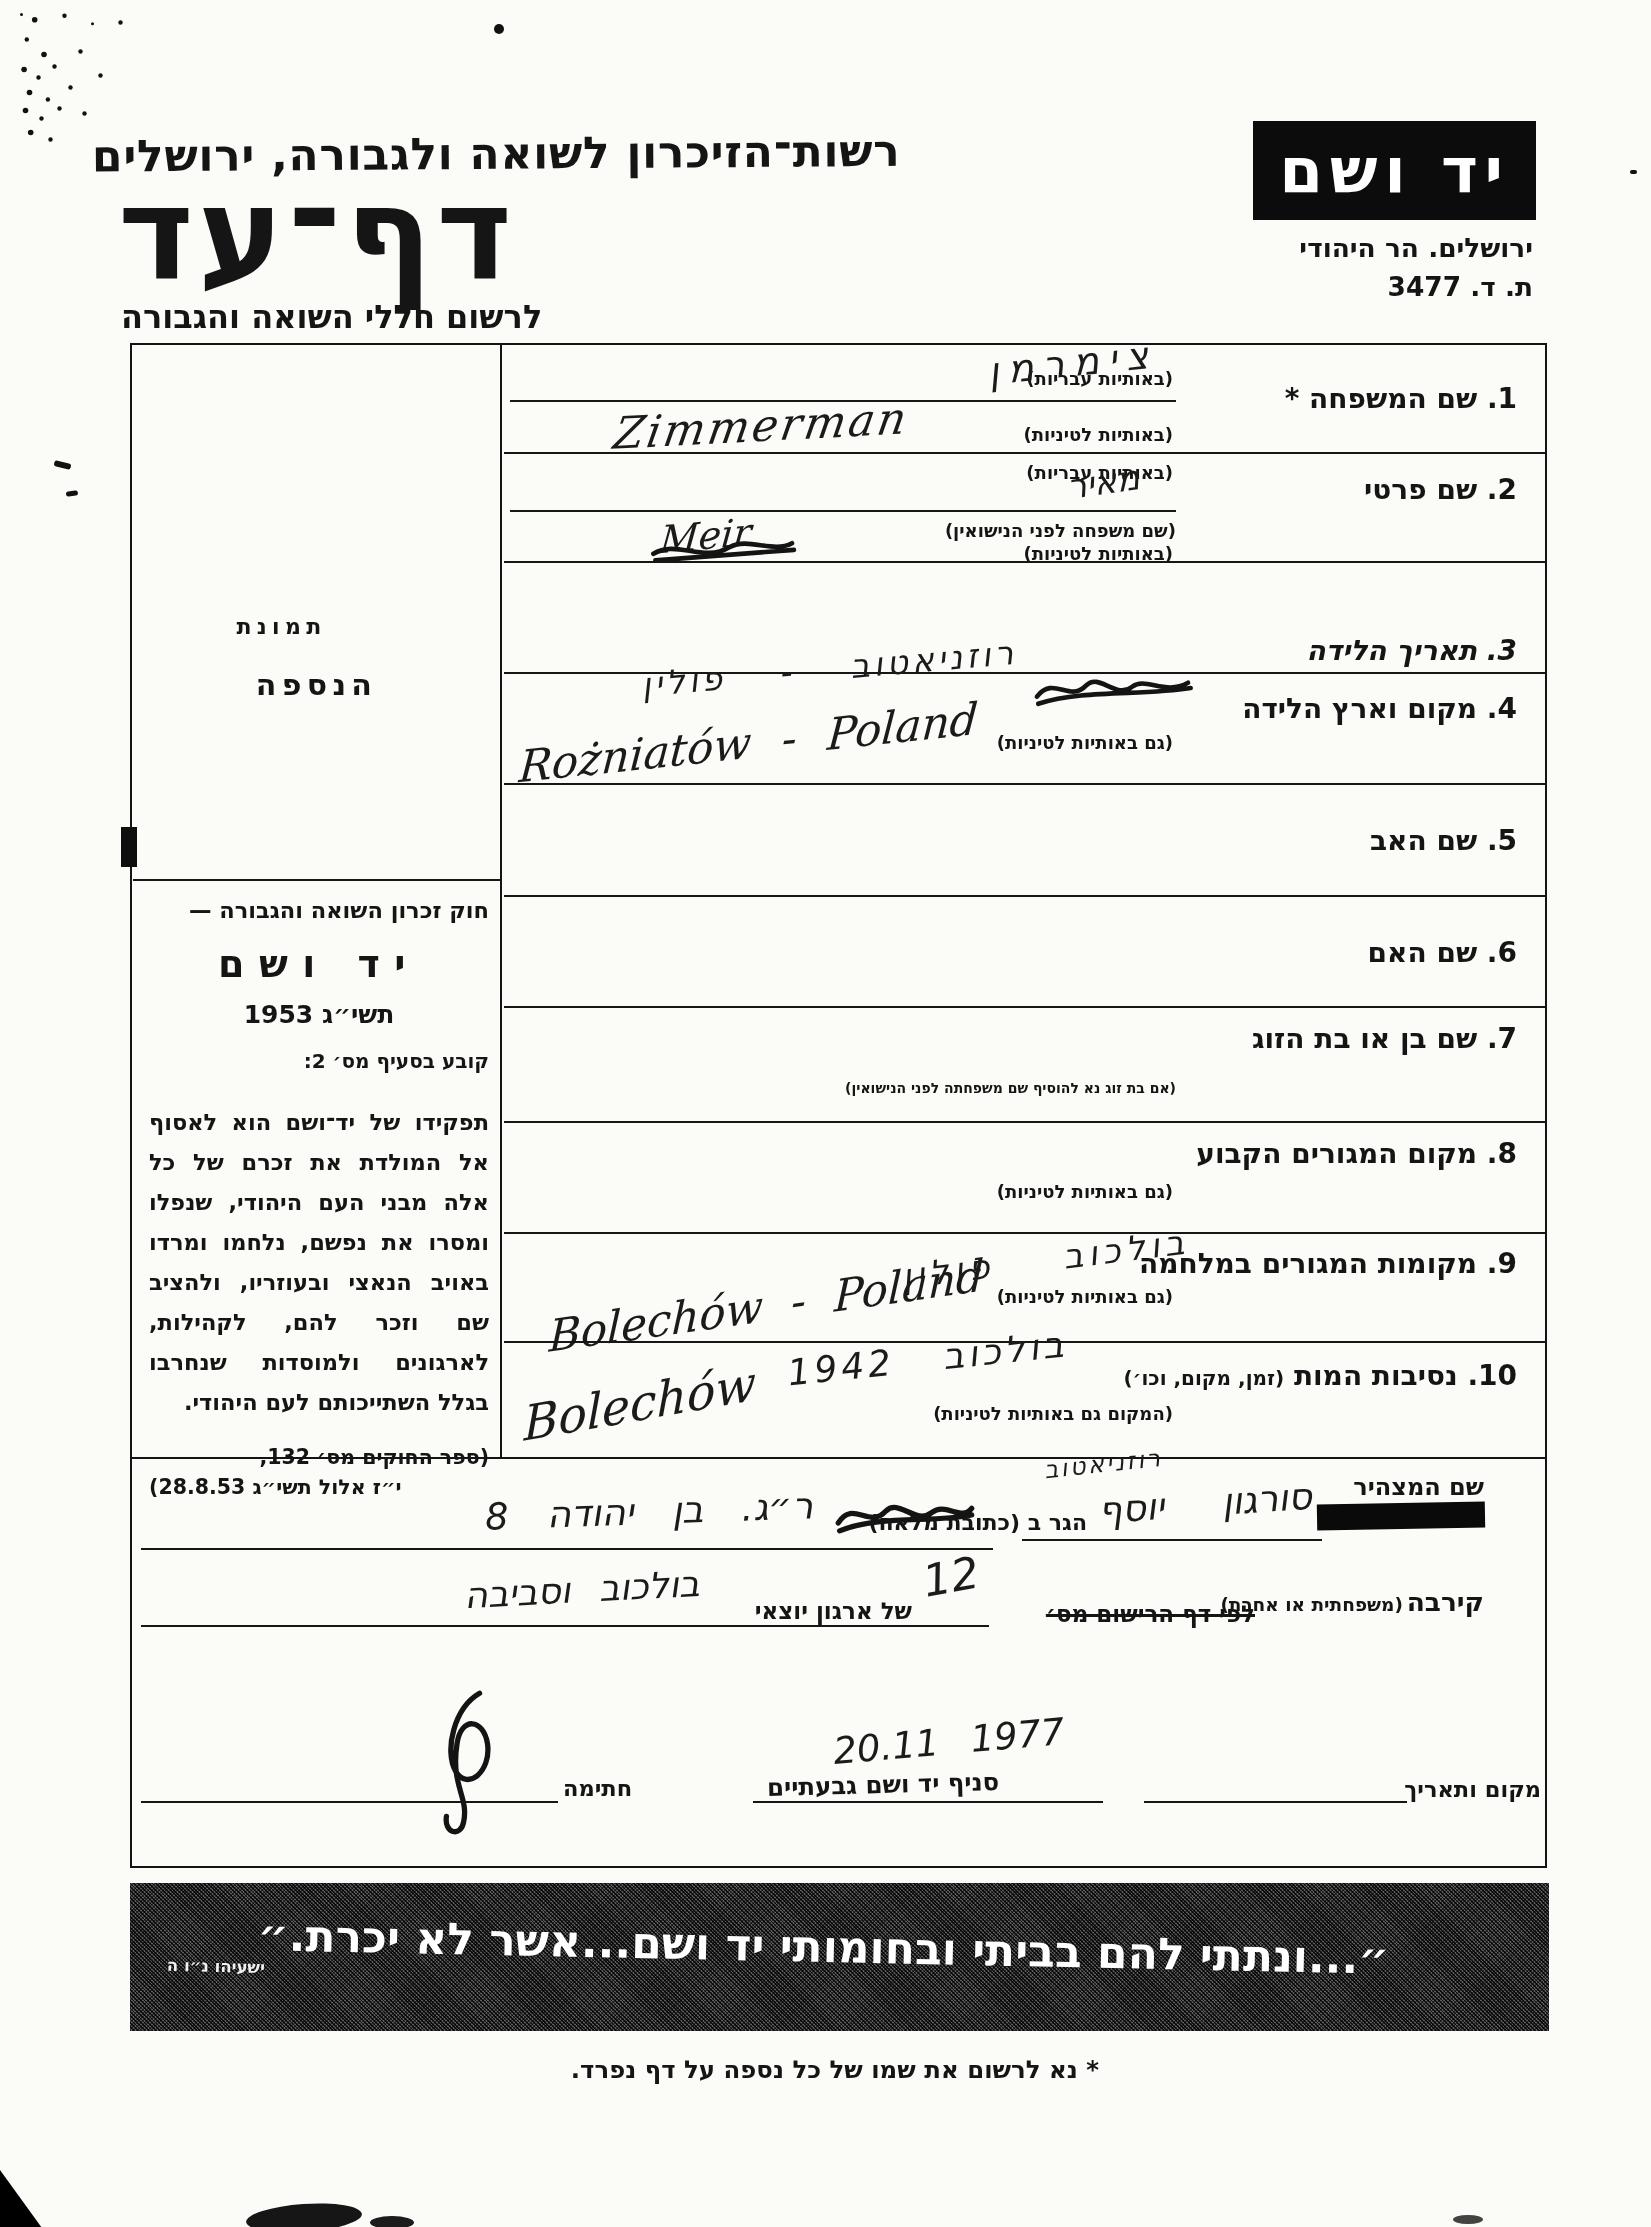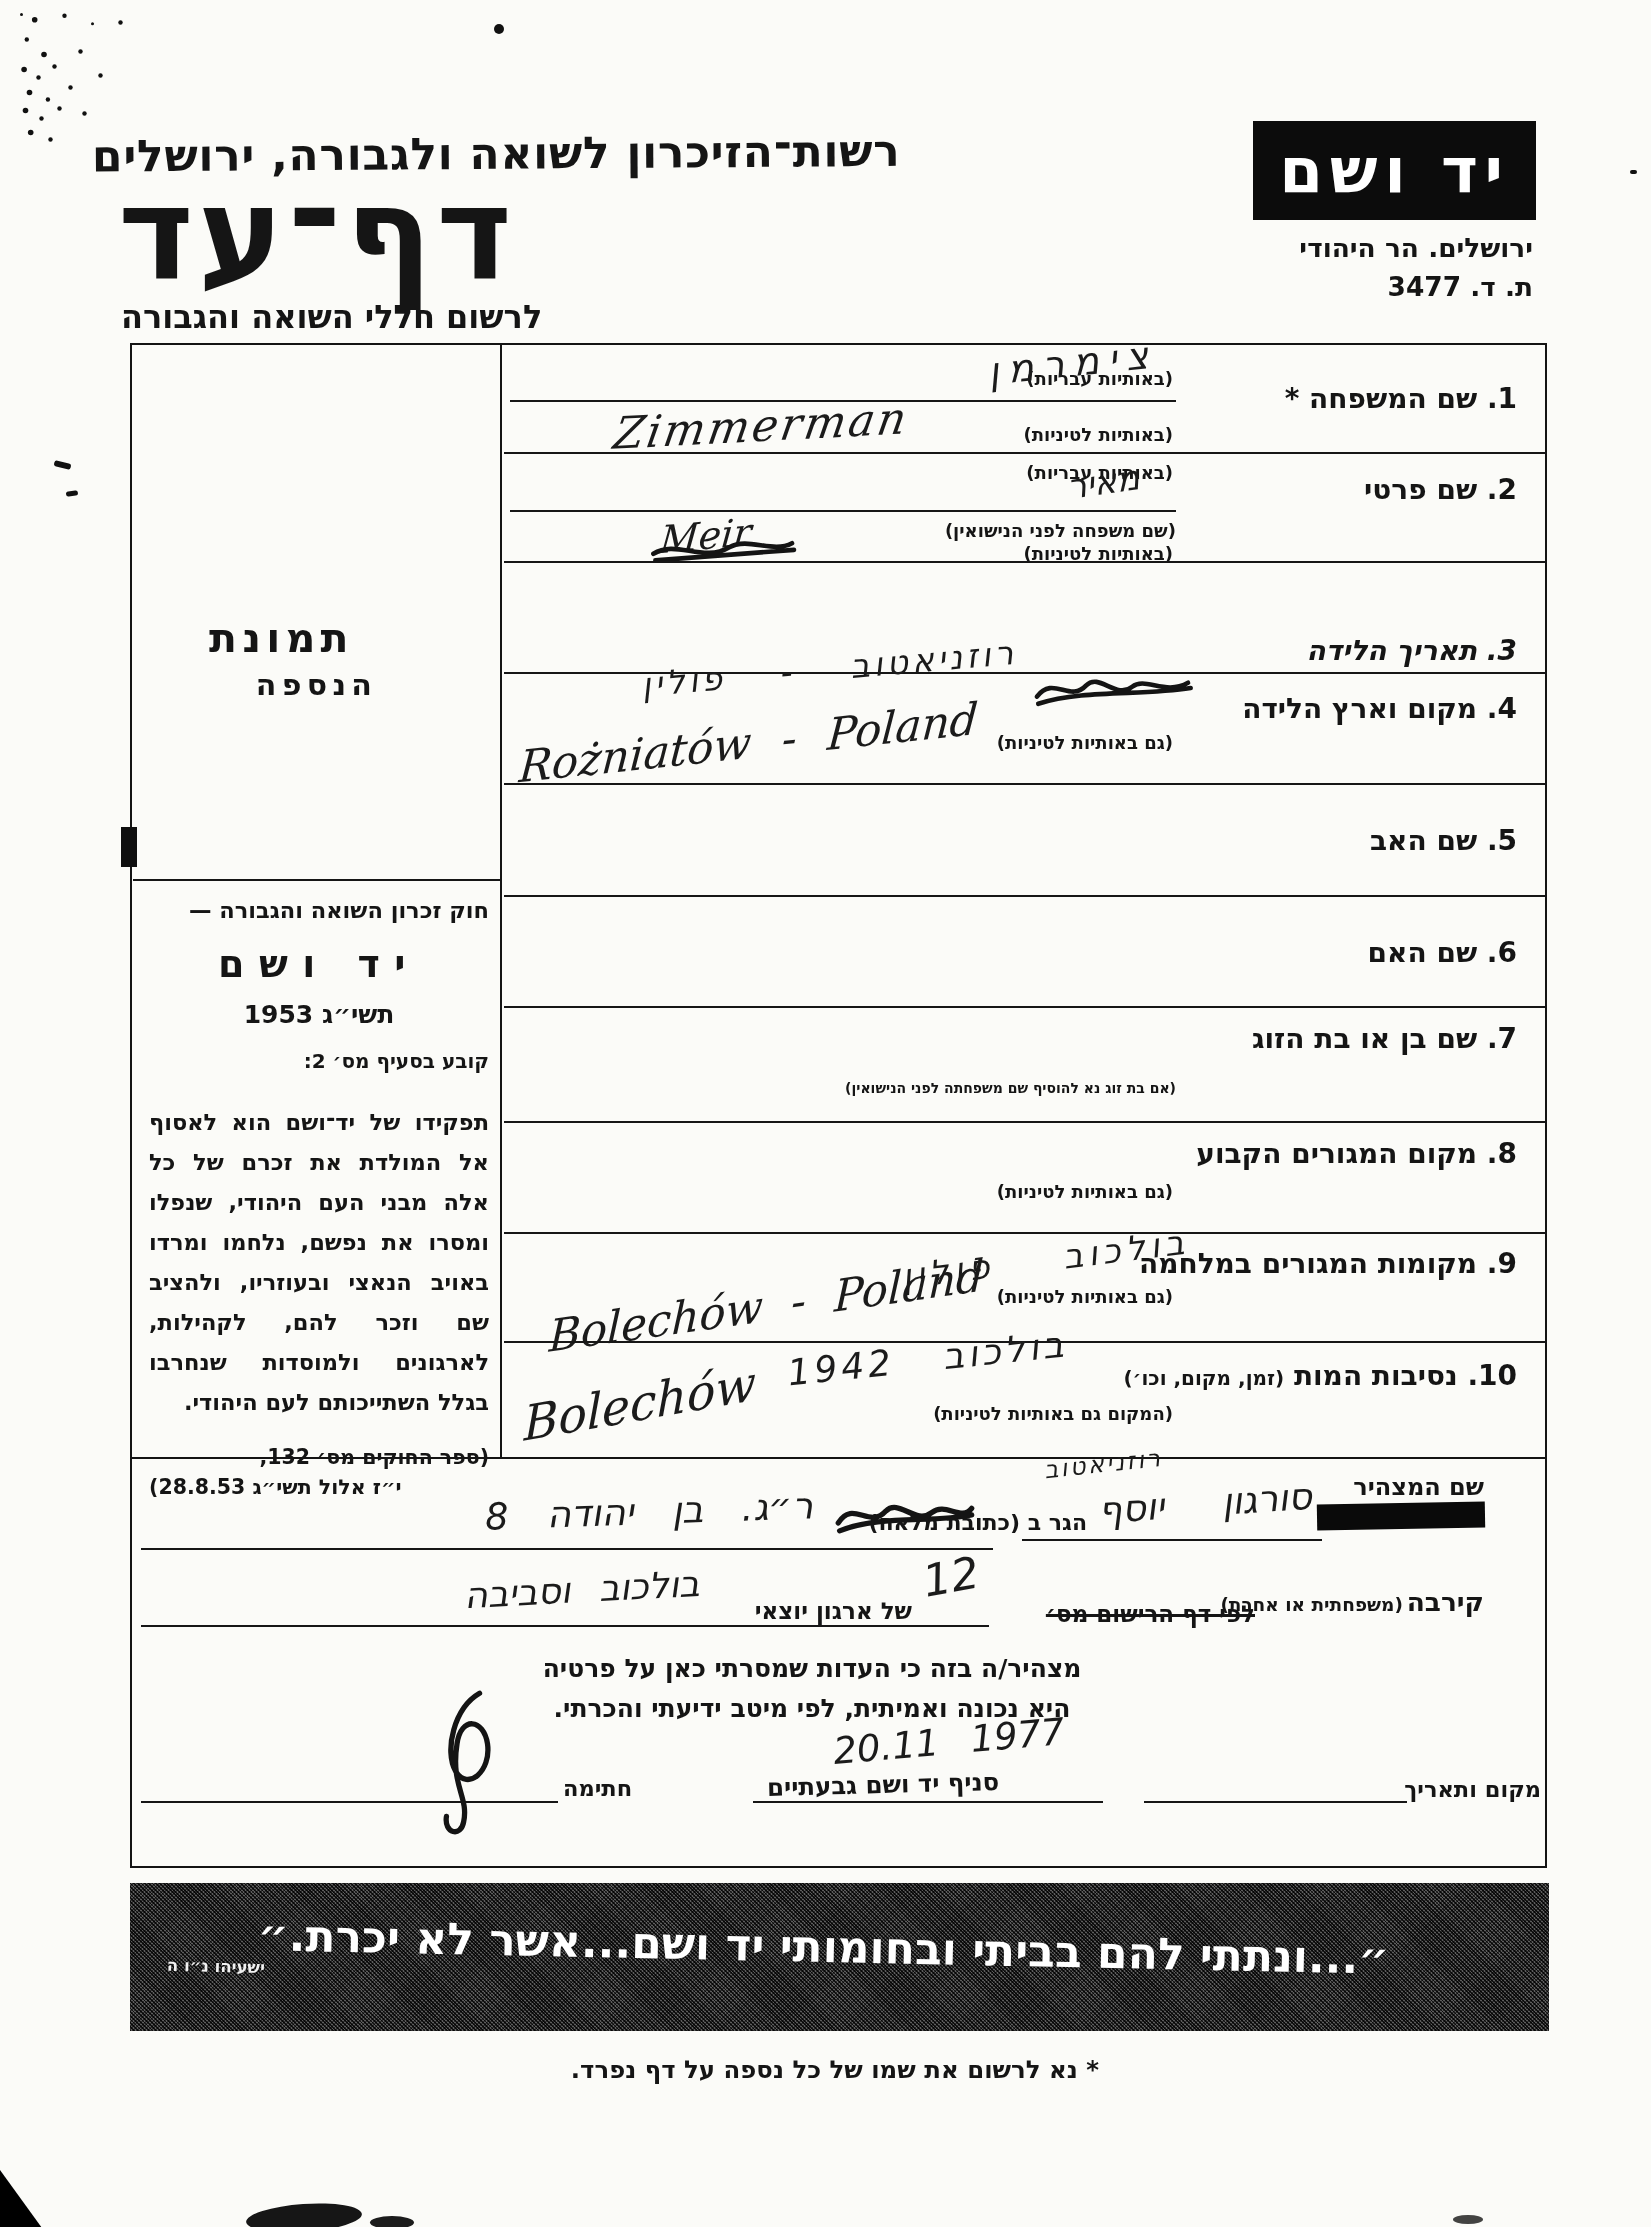--- a/index.html
+++ b/index.html
@@ -52,21 +52,21 @@
 
   <div class="abs" style="left:1253px; top:121px; width:283px; height:99px; background:#0c0c0c; display:flex; align-items:center; justify-content:center;">
     <span class="rtl b" style="color:#ffffff; font-size:63px; letter-spacing:6.6px; white-space:nowrap;">יד ושם</span>
   </div>
   <div class="abs rtl b" style="left:1235px; top:232px; width:298px; font-size:26.4px; text-align:right;">ירושלים. הר היהודי</div>
   <div class="abs rtl b" style="left:1235px; top:271px; width:298px; font-size:26.4px; text-align:right;">ת. ד. 3477</div>
 
   <div id="form-box"></div>
   <div class="abs" style="left:500px; top:343px; width:0; height:1115px; border-left:2.6px solid #141414;"></div>
 
-  <div class="abs rtl b" style="left:133px; top:614px; width:297px; text-align:center; font-size:41px; letter-spacing:5.3px;">תמונת</div>
+  <div class="abs rtl b" style="left:133px; top:614px; width:297px; text-align:center; font-size:22px; letter-spacing:5.3px;">תמונת</div>
   <div class="abs rtl b" style="left:133px; top:667px; width:367px; text-align:center; font-size:30px; letter-spacing:5.3px;">הנספה</div>
 
   <div class="line" style="left:133px; top:879px; width:367px;"></div>
   <div class="abs rtl" style="left:149px; top:897px; width:340px;">
     <div class="b" style="font-size:22.5px; text-align:right; white-space:nowrap;">חוק זכרון השואה והגבורה —</div>
     <div class="b" style="font-size:38px; text-align:center; letter-spacing:14.5px; margin-top:18.5px; white-space:nowrap;">יד ושם</div>
     <div class="b" style="font-size:25px; text-align:center; margin-top:14.5px;">תשי״ג 1953</div>
     <div class="b" style="font-size:20px; margin-top:20px;">קובע בסעיף מס׳ 2:</div>
     <div class="b" style="font-size:22.5px; text-align:justify; line-height:1.78; margin-top:29px;">תפקידו של יד־ושם הוא לאסוף אל המולדת את זכרם של כל אלה מבני העם היהודי, שנפלו ומסרו את נפשם, נלחמו ומרדו באויב הנאצי ובעוזריו, ולהציב שם וזכר להם, לקהילות, לארגונים ולמוסדות שנחרבו בגלל השתייכותם לעם היהודי.</div>
     <div class="b" style="font-size:20.5px; text-align:right; margin-top:22.5px;">(ספר החוקים מס׳ 132,</div>
@@ -153,24 +153,20 @@
   <div class="abs rtl b" style="right:168px; top:1586px; white-space:nowrap;">
     <span style="font-size:26.4px;">קירבה</span>
     <span style="font-size:18.5px;">(משפחתית או אחרת)</span>
   </div>
   <div class="abs rtl b strike" style="right:397px; top:1601px; font-size:23px;">לפי דף הרישום מס׳</div>
   <div class="abs hw" style="left:923px; top:1551px; font-size:44px; transform:rotate(-10deg);">12</div>
   <div class="abs rtl b" style="right:740px; top:1598px; font-size:23px;">של ארגון יוצאי</div>
   <div class="abs rtl hw" style="right:952px; top:1569px; font-size:36px; transform:rotate(-3deg); word-spacing:17px;">בולכוב וסביבה</div>
   <div class="line" style="left:141px; top:1625px; width:848px;"></div>
 
-  <div class="abs rtl b" style="left:475px; top:1654px; width:674px; text-align:center;">
-    <div style="font-size:25px;">מצהיר/ה בזה כי העדות שמסרתי כאן על פרטיה</div>
-    <div style="font-size:25px; margin-top:10.6px;">היא נכונה ואמיתית, לפי מיטב ידיעתי והכרתי.</div>
-  </div>
 
   <svg class="scribble" style="left:416px; top:1688px;" width="139" height="149" viewBox="0 0 210 225">
     <path d="M96 8 C58 30 42 94 60 126 C78 156 114 126 108 84 C102 46 68 42 62 84 C52 148 80 164 72 202 C68 226 42 220 46 194" stroke="#141414" stroke-width="8" fill="none" stroke-linecap="round"></path>
   </svg>
   <div class="abs rtl b" style="left:767px; top:1770px; font-size:24.4px; transform:rotate(-1.5deg); white-space:nowrap;">סניף יד ושם גבעתיים</div>
   <div class="abs hw" style="left:833px; top:1720px; font-size:37px; transform:rotate(-5deg); word-spacing:20px;">20.11 1977</div>
   <div class="abs rtl b" style="left:563px; top:1775px; font-size:22.5px;">חתימה</div>
   <div class="abs rtl b" style="right:111px; top:1776px; font-size:22.5px;">מקום ותאריך</div>
   <div class="line" style="left:141px; top:1801px; width:417px;"></div>
   <div class="line" style="left:753px; top:1801px; width:350px;"></div>

